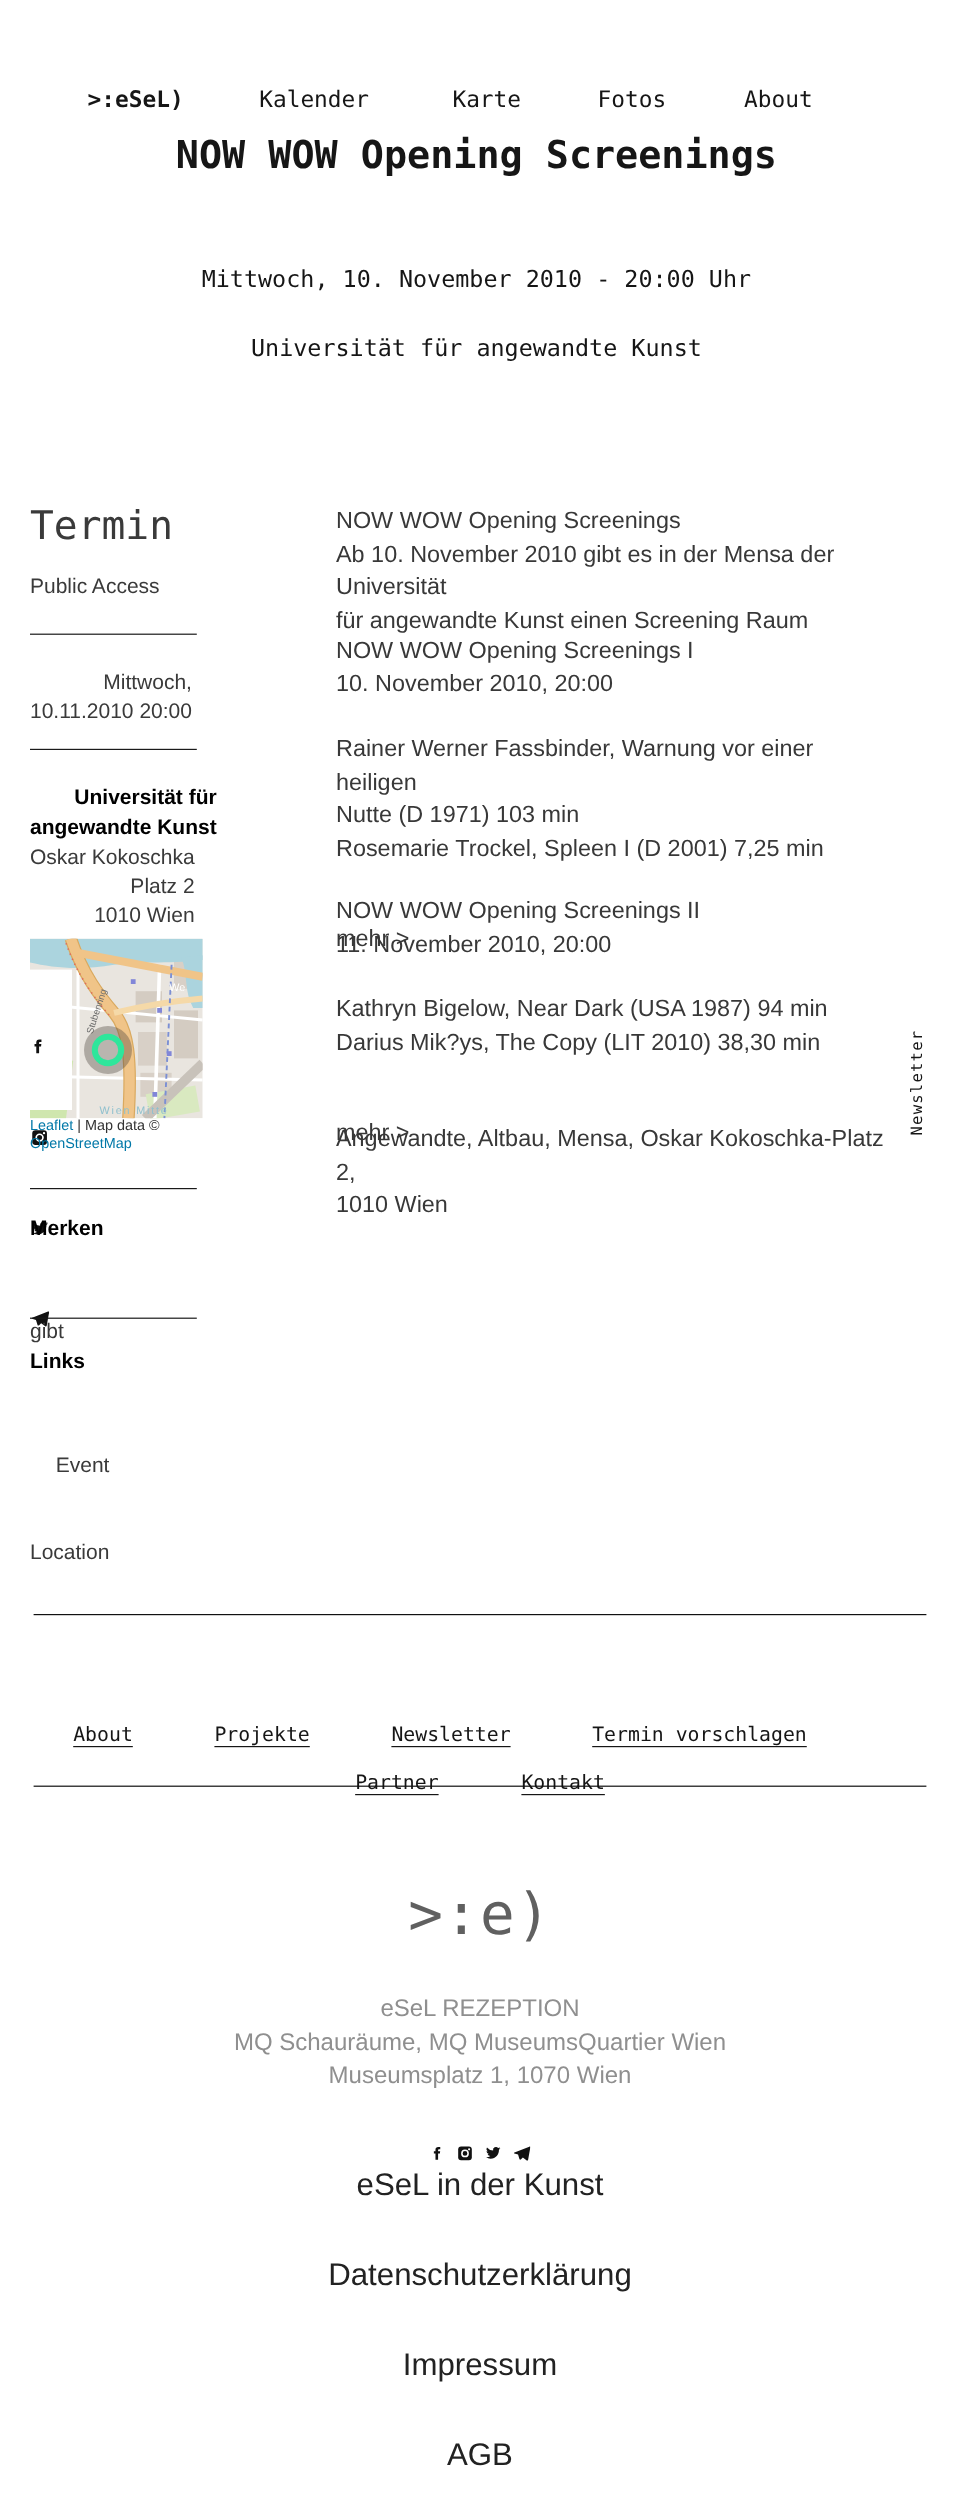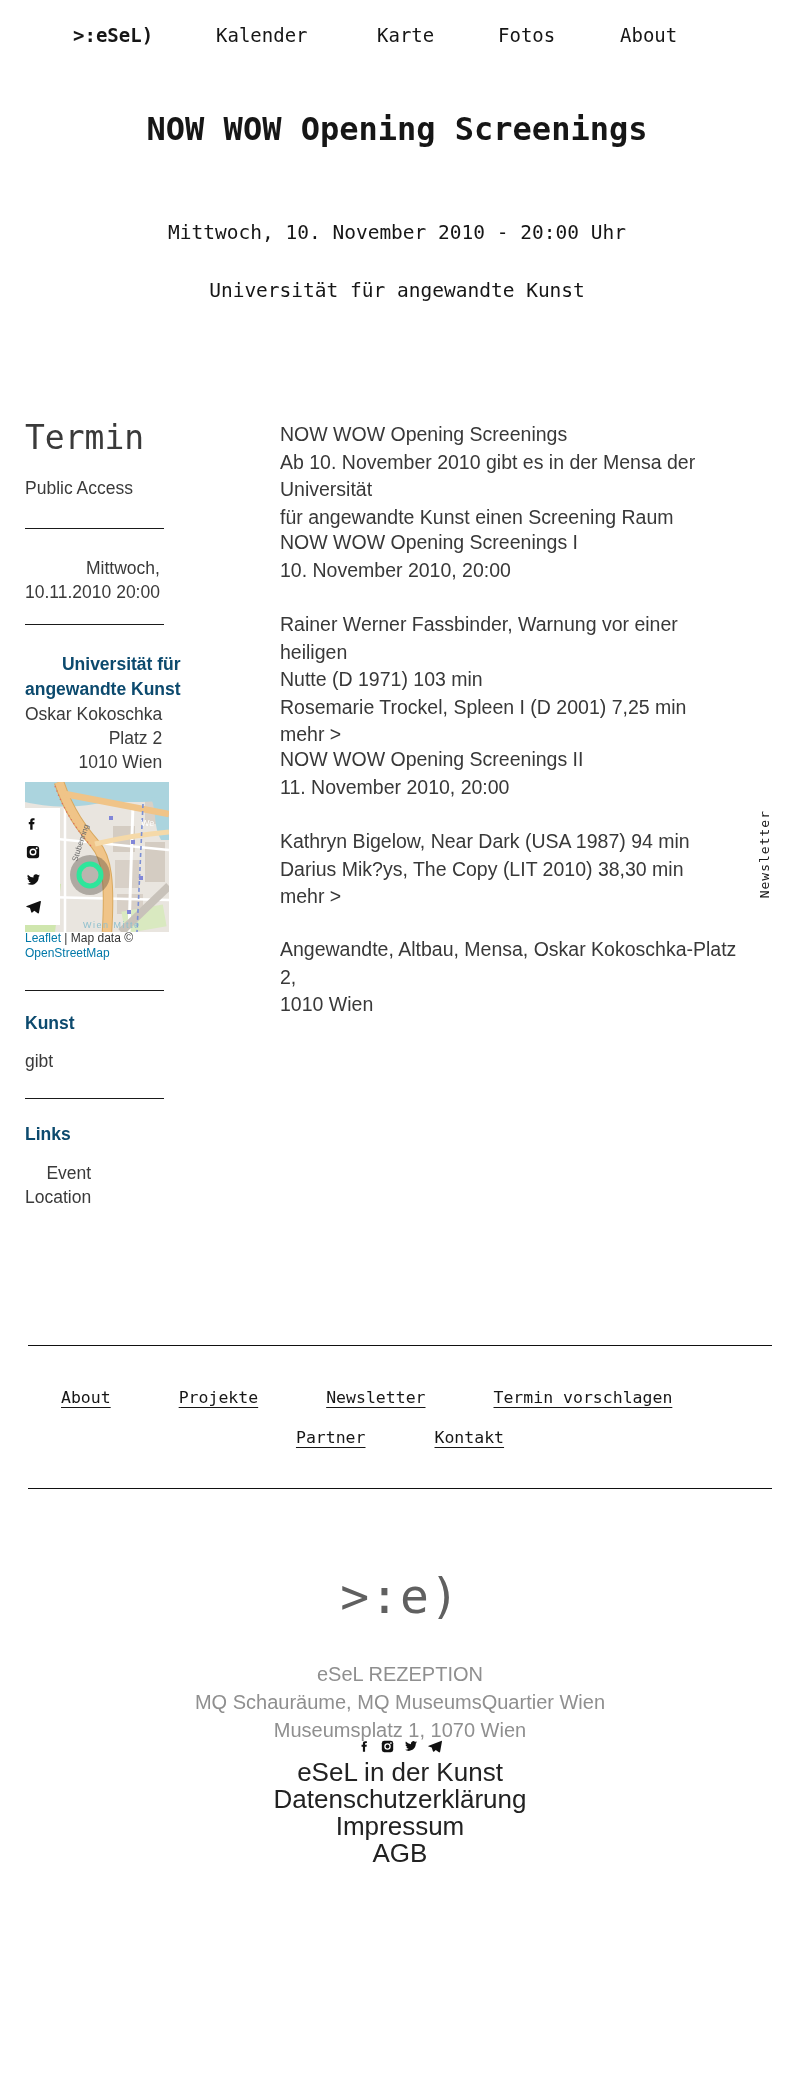--- a/index.html
+++ b/index.html
@@ -3,37 +3,37 @@
 <meta charset="utf-8">
 <style>
   * { margin:0; padding:0; box-sizing:border-box; }
   html,body { background:#fff; }
   body {
     width:800px; height:2096px; position:relative; overflow:hidden;
     font-family:"Liberation Sans", sans-serif; color:#333;
   }
   .abs { position:absolute; }
   .mono { font-family:"DejaVu Sans Mono", monospace; color:#161616; }
-  a { color:inherit; text-decoration:none; cursor:pointer; }
+  a { color:inherit; text-decoration:none; cursor:pointer;margin-top:48px; }
 
   
   .nav-item { position:absolute; top:24px; font-size:19px; }
   .nav-logo { font-weight:bold; }
 
   
   .hero-line { left:0; width:794px; text-align:center; }
   .hero-title { top:110px; font-size:32px; }
   .hero-sub1 { top:221px; font-size:19.5px; }
   .hero-sub2 { top:279px; font-size:19.5px; }
 
   
   .sb { left:25px; color:#3a3a3a; font-size:17.5px;text-align:right; }
   .sb-heading { top:421px; font-size:33px; line-height:1; }
   .sb-hr { left:25px; width:139px; border-top:1px solid #1a1a1a; height:0; }
-  .sb-bold { font-weight:bold; color:#0c4a6e; }
+  .sb-bold { font-weight:bold; color:#000000; }
   .lh24 { line-height:24px; }
   .lh25 { line-height:25px; }
 
   .map-box { left:25px; top:782px; width:144px; height:150px; overflow:hidden; }
   .share-strip { left:0; top:808px; width:60px; height:117px; background:#fff;
                  display:flex; flex-direction:column; padding:9px 0 0 26px; gap:14px; }
   .share-strip a { line-height:0; }
   .map-attrib { left:25px; top:931px; font-size:12px; line-height:15px; color:#333; width:160px; }
   .map-attrib a { text-decoration:none; }
 
@@ -170,21 +170,21 @@
       </svg>
   </a>
 </div>
 
 <div class="abs map-attrib">
   <a style="color:#0078A8">Leaflet</a><span> | Map data © </span><br>
   <a style="color:#0078A8">OpenStreetMap</a>
 </div>
 
 <div class="abs sb-hr" style="top:990px"></div>
-<div class="abs sb sb-bold" style="top:1013px">Kunst</div>
+<div class="abs sb sb-bold" style="top:1013px">Merken</div>
 <a class="abs sb" style="top:1051px">gibt</a>
 <div class="abs sb-hr" style="top:1098px"></div>
 <div class="abs sb sb-bold" style="top:1124px">Links</div>
 <div class="abs sb lh24" style="top:1161px">
   <a style="display:block">Event</a>
   <a style="display:block">Location</a>
 </div>
 
 <div class="abs para" style="top:421px">
   <div>NOW WOW Opening Screenings</div>

